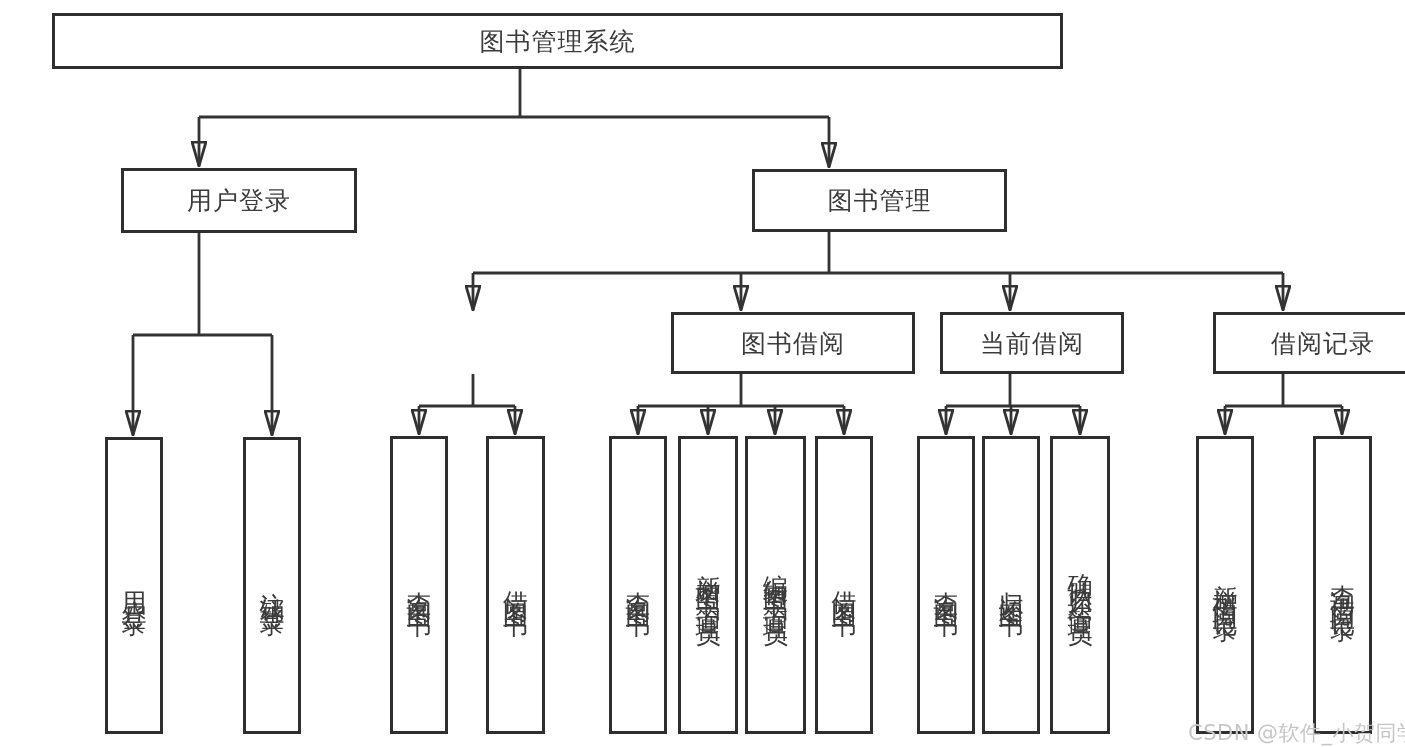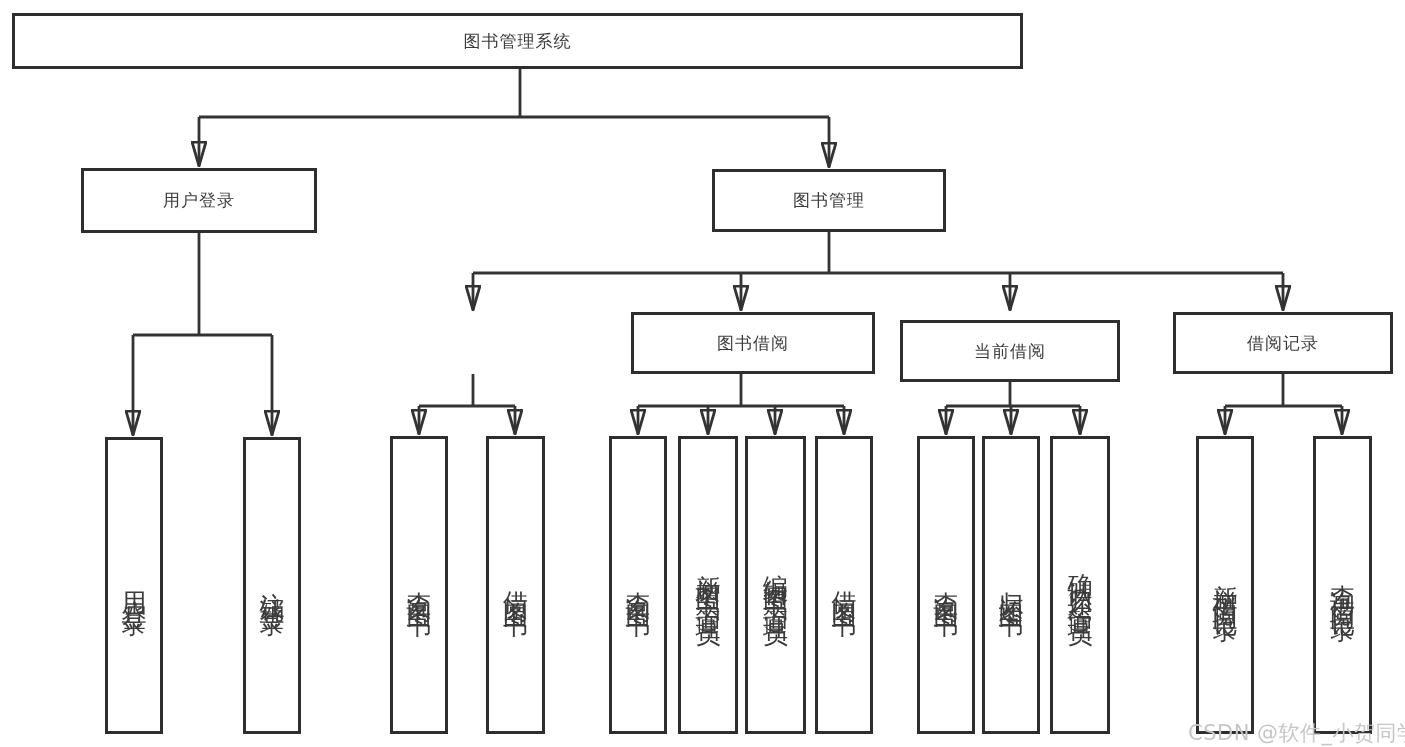--- a/index.html
+++ b/index.html
@@ -15,23 +15,24 @@
     box-sizing:border-box;
     background:#ffffff;
     border:3px solid #2e2e2e;
     display:flex;
     align-items:center;
     justify-content:center;
     color:#3b3b3b;
     z-index:2;
   }
   .h-node{
-    font-size:17px;
+    font-size:25px;
     letter-spacing:1px;
     white-space:nowrap;
+    margin-left:40px;
   }
   .v-node .vtext{
     writing-mode:vertical-rl;
     text-orientation:mixed;
     font-size:25px;
     letter-spacing:7px;
     line-height:1;
     white-space:nowrap;
   }
   #connectors{
@@ -107,28 +108,28 @@
     <path d="M1342,406 V434" marker-end="url(#arrow)"></path>
   </svg>
 
   <div class="node h-node" style="left:12px;top:13px;width:1011px;height:56px;">
     <span>图书管理系统</span>
   </div>
 
   <div class="node h-node" style="left:81px;top:168px;width:236px;height:65px;">
     <span>用户登录</span>
   </div>
-  <div class="node h-node" style="left:712px;top:169px;width:234px;height:63px;">
+  <div class="node h-node" style="left:712px;top:169px;width:255px;height:63px;">
     <span>图书管理</span>
   </div>
 
   <div class="node h-node" style="left:631px;top:312px;width:244px;height:62px;">
     <span>图书借阅</span>
   </div>
-  <div class="node h-node" style="left:900px;top:320px;width:220px;height:62px;">
+  <div class="node h-node" style="left:900px;top:312px;width:184px;height:62px;">
     <span>当前借阅</span>
   </div>
   <div class="node h-node" style="left:1173px;top:312px;width:220px;height:62px;">
     <span>借阅记录</span>
   </div>
 
   <div class="node v-node" style="left:105px;top:437px;width:58px;height:297px;">
     <span class="vtext">用户登录</span>
   </div>
   <div class="node v-node" style="left:243px;top:437px;width:58px;height:297px;">

